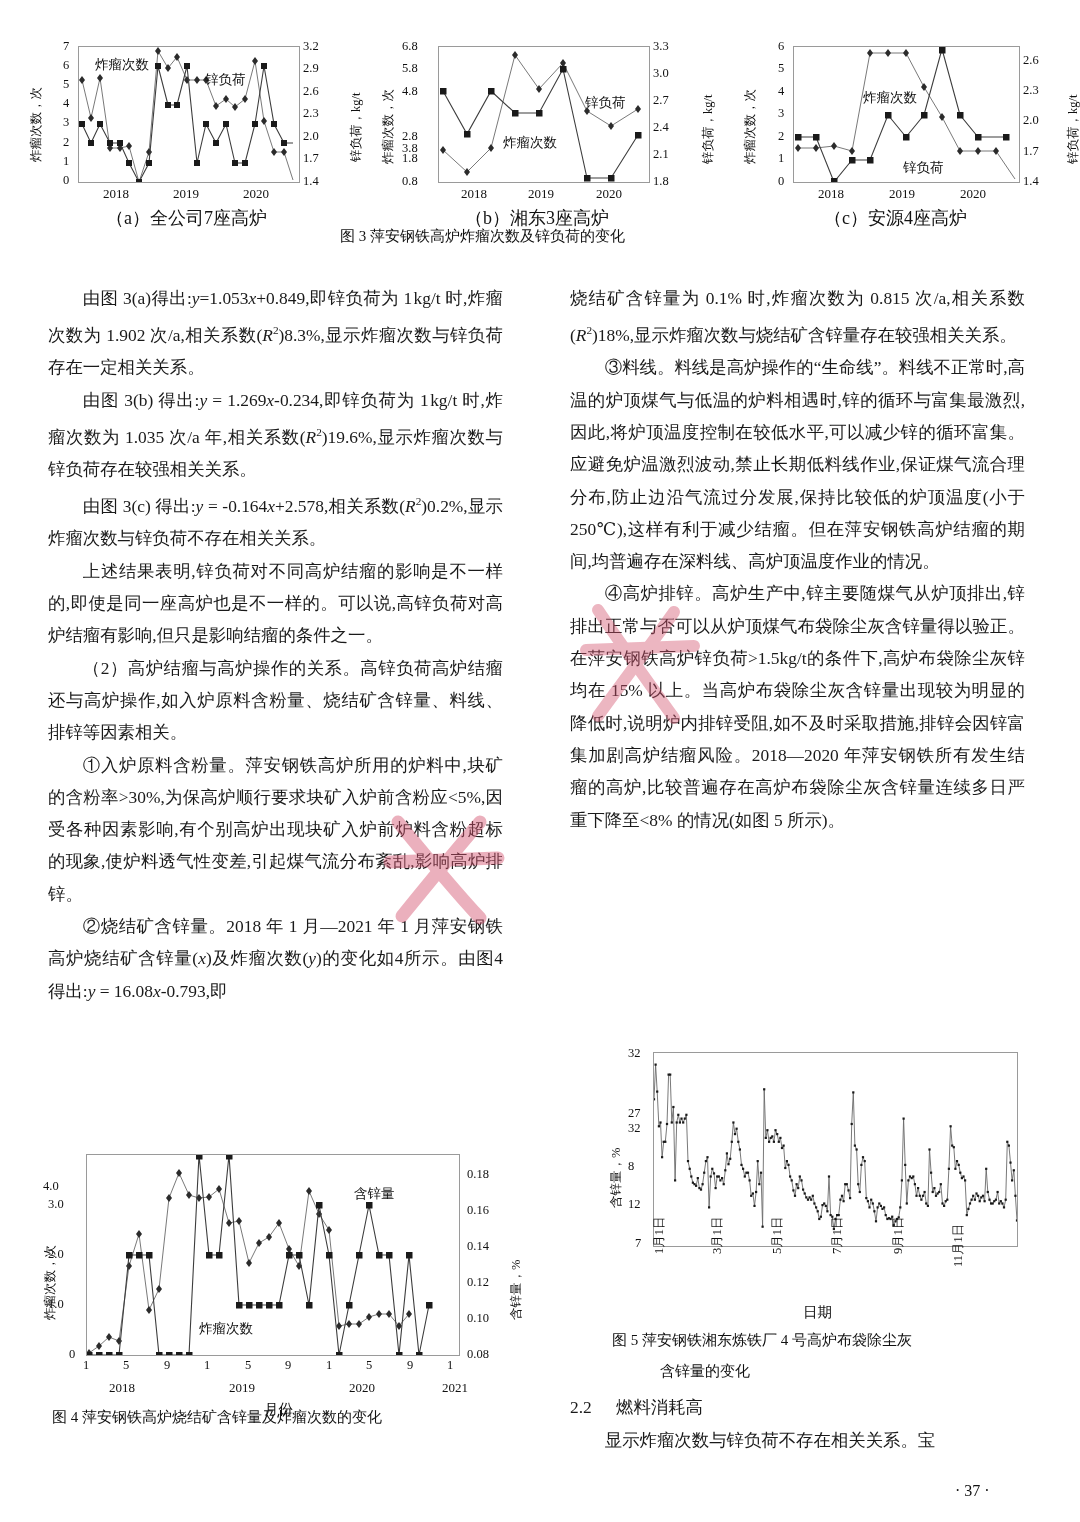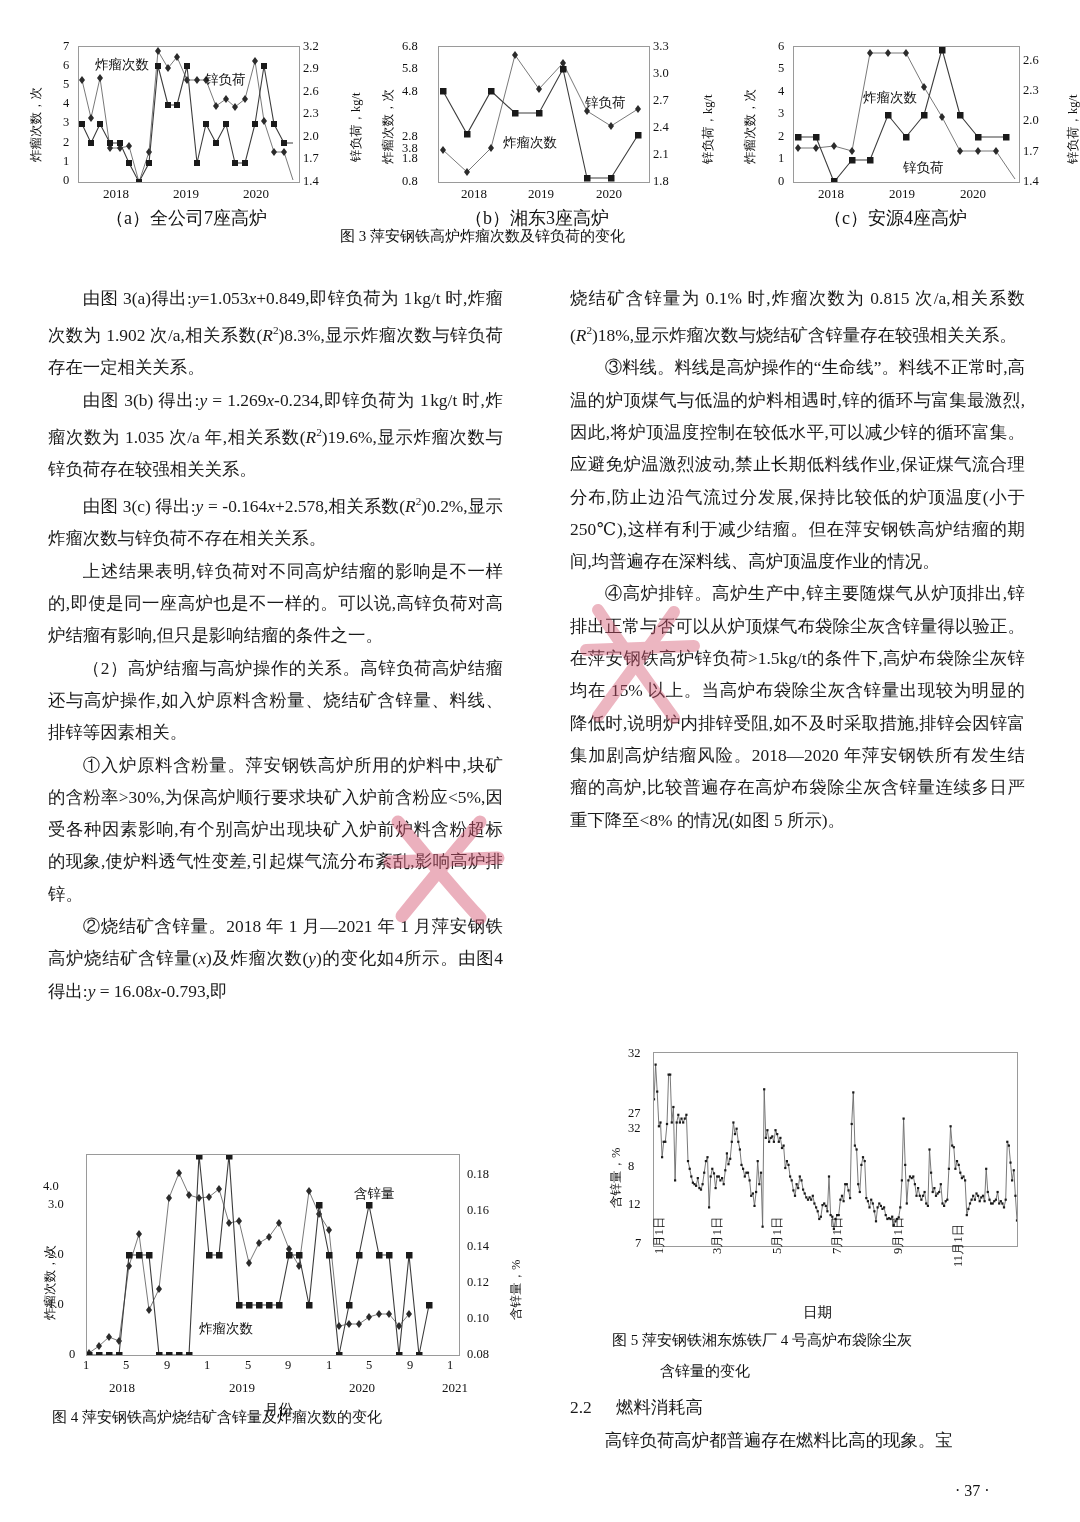--- a/index.html
+++ b/index.html
@@ -536,21 +536,21 @@
     <div class="axlab" style="left:205px; top:265px; font-size:14.5px;">日期</div>
   </div>
 
   <div class="figcap" style="left:612px; top:1331px;">图 5    萍安钢铁湘东炼铁厂 4 号高炉布袋除尘灰</div>
   <div class="figcap" style="left:660px; top:1362px;">含锌量的变化</div>
 
   <div class="sechead" style="left:570px; top:1392px;">
     <span class="num">2.2</span><span>燃料消耗高</span>
   </div>
   <div style="position:absolute; left:570px; top:1424px; width:460px; font-size:17.4px; line-height:32px; text-indent:2em;">
-    <span>高锌负荷高炉都普遍存在燃料比高的现象。宝</span>
+    <span>显示炸瘤次数与锌负荷不存在相关关系。宝</span>
   </div>
 
   <div style="position:absolute; left:24px; top:1142px; width:500px; height:270px;">
     <div class="axlab vert" style="left:18px; top:178px; transform:rotate(-90deg);">炸瘤次数，次</div>
     <div class="axlab vert" style="left:484px; top:178px; transform:rotate(-90deg);">含锌量，%</div>
 
     <div class="chartbox" style="left:62px; top:12px; width:372px; height:200px;">
       <svg width="372" height="200" viewBox="0 0 372 200">
 
         <polyline class="ln2" points="2,198 12,191 22,182 32,186 42,111 52,79 62,155 72,134 82,43 92,18 102,40 112,43 122,42 132,34 142,68 152,66 162,108 172,88 182,82 192,68 202,94 212,111 222,36 232,59 242,75 252,171 262,169 272,169 282,162 292,159 302,159 312,171 322,159"></polyline>

